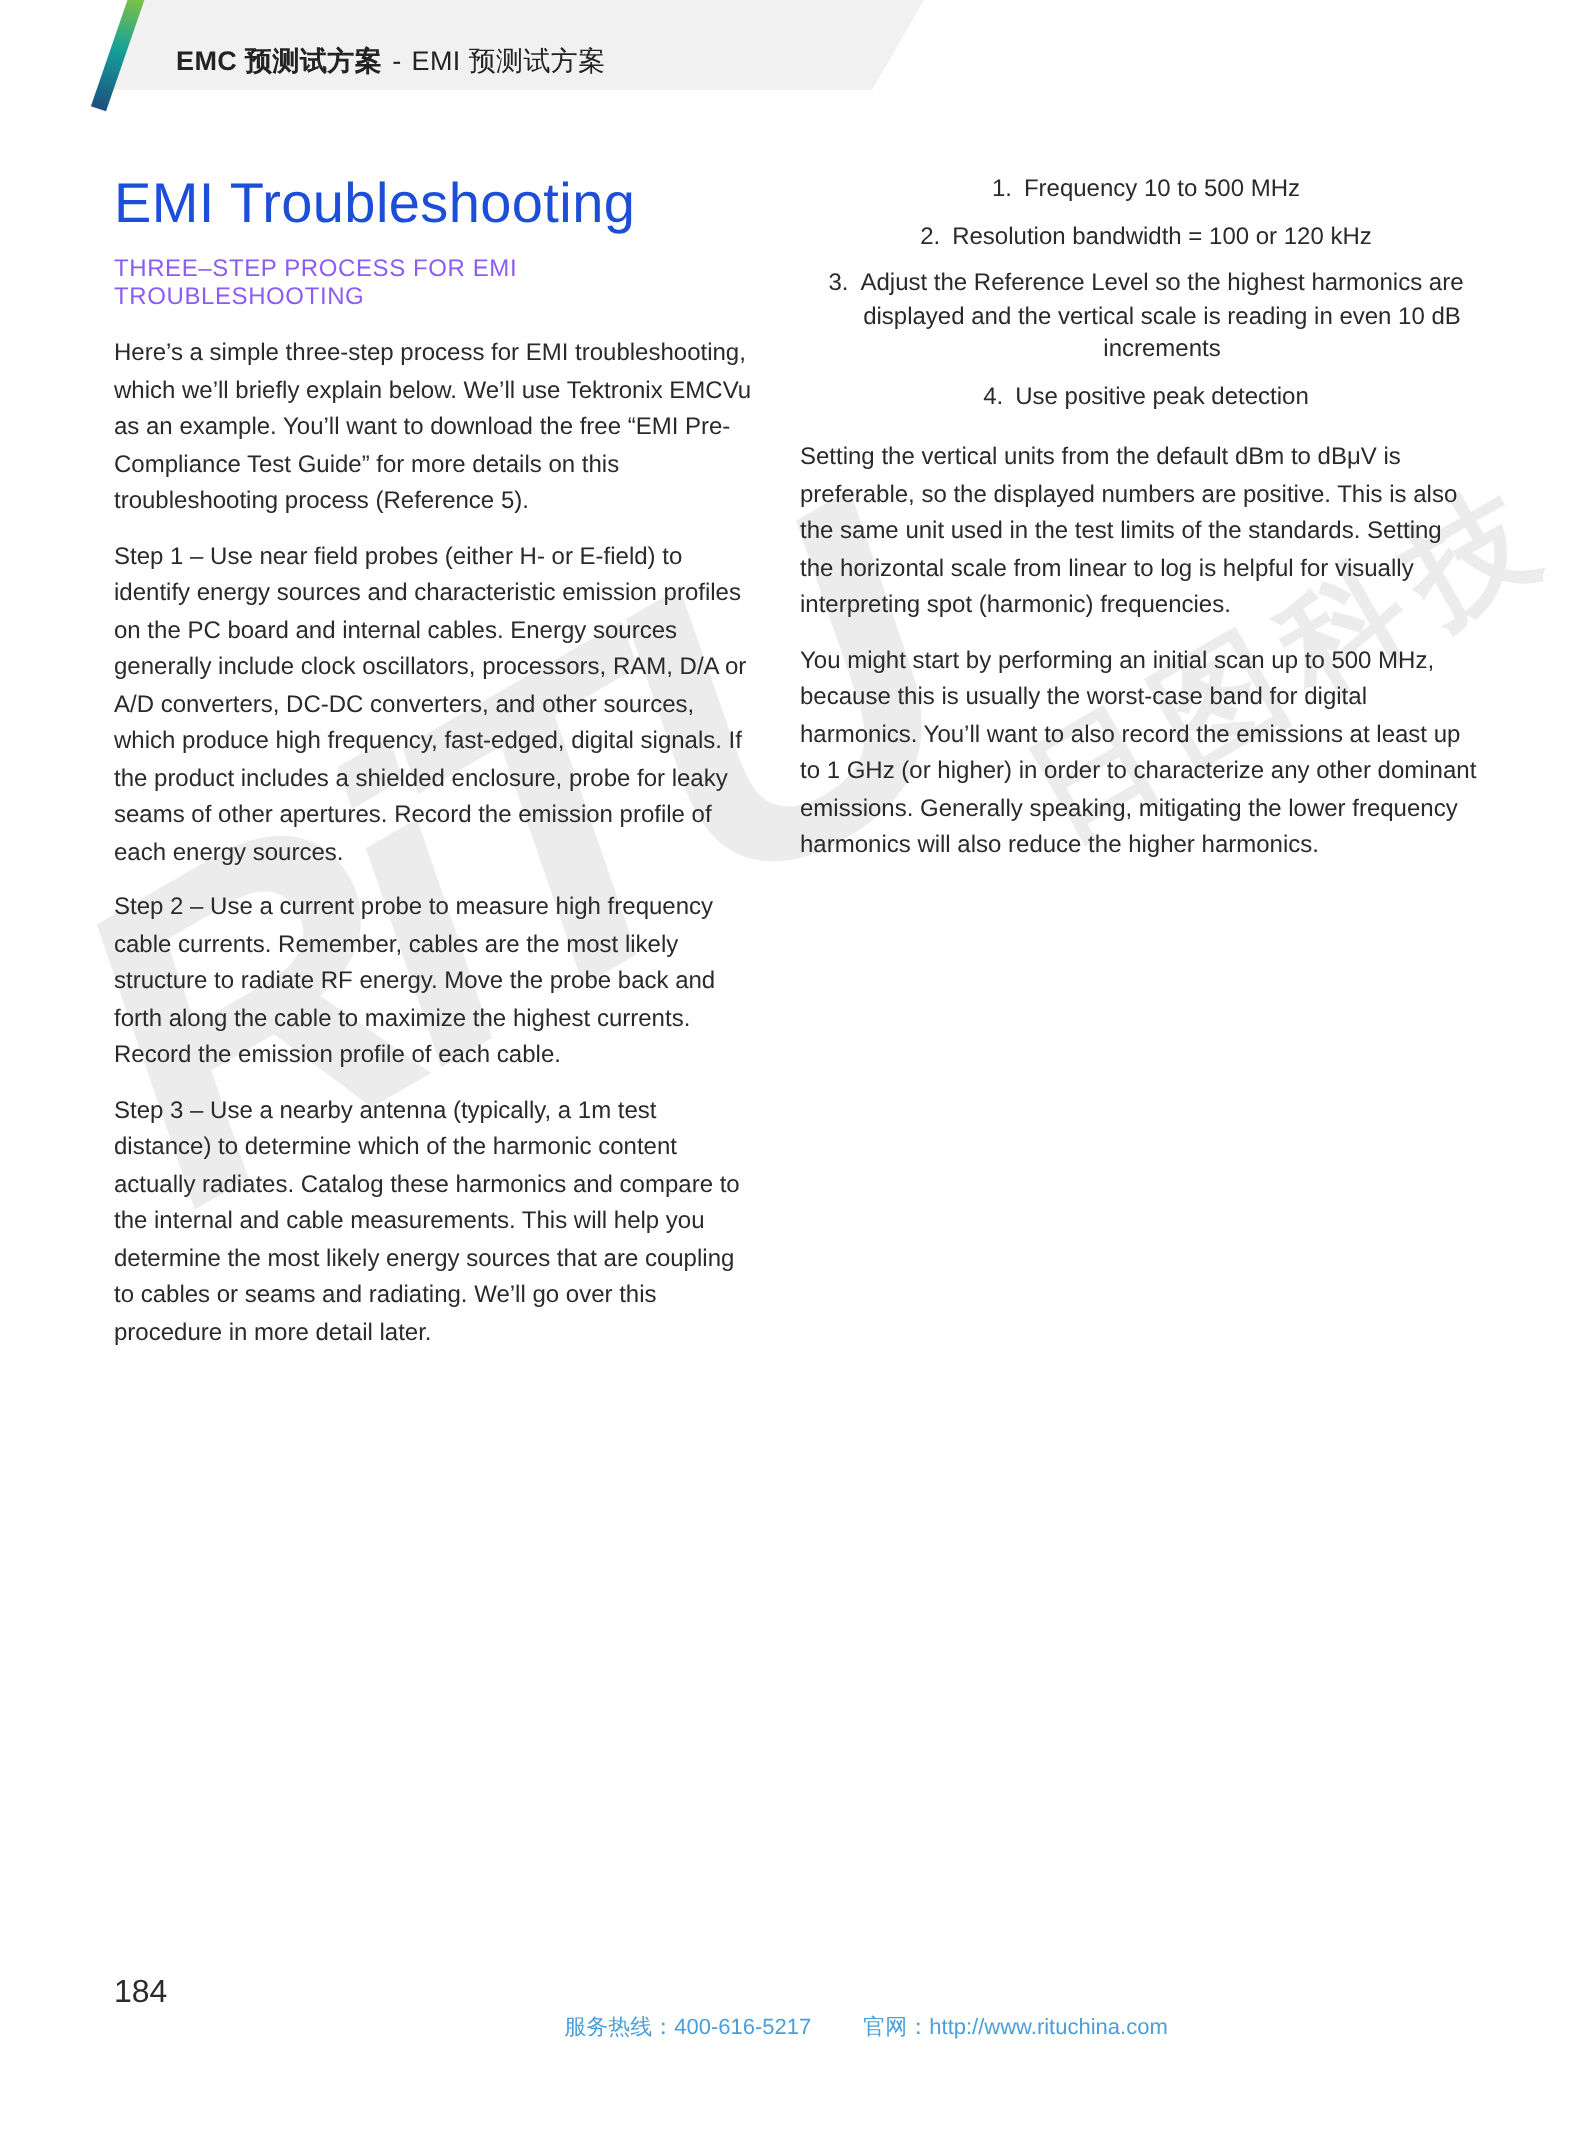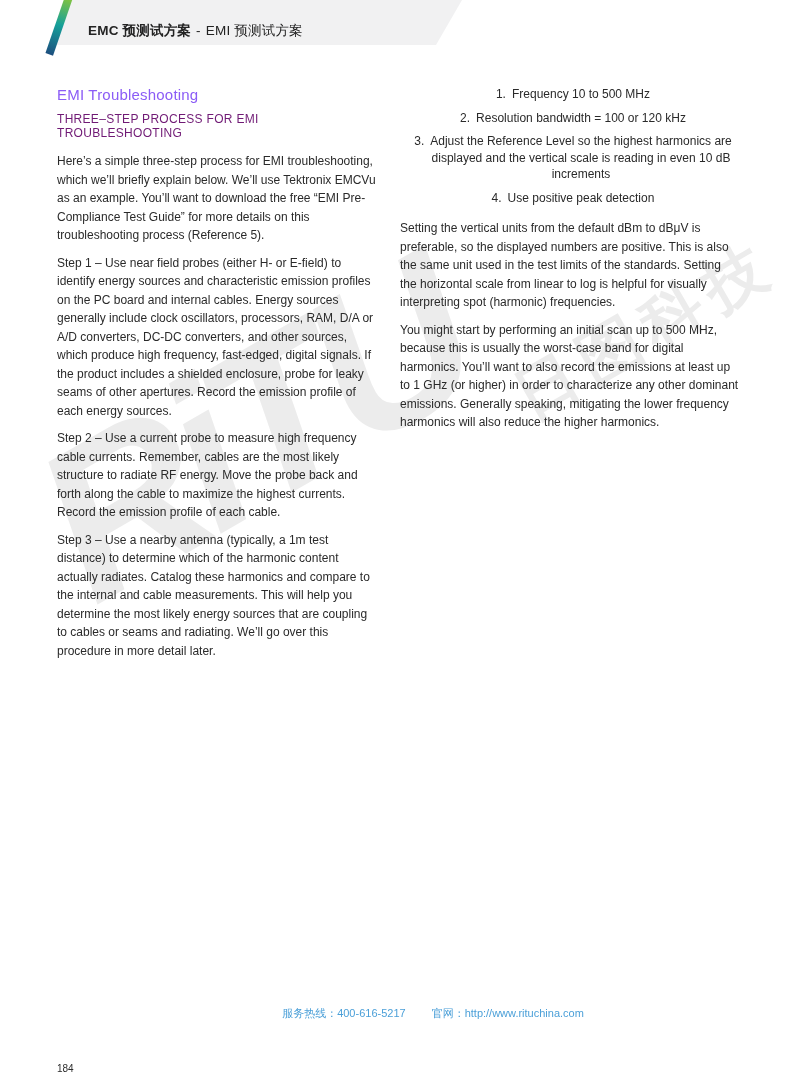--- a/index.html
+++ b/index.html
@@ -79,30 +79,30 @@
     white-space:nowrap;
     user-select:none;
   }
 
   
   .col{position:absolute;top:86px;z-index:1;}
   .col-left{left:57px;width:320px;}
   .col-right{left:400px;width:340px;}
 
   .article-title{
-    font-size:15px;
+    font-size:28px;
     font-weight:400;
-    color:#8b5cf6;
+    color:#1d4ed8;
     letter-spacing:0.2px;
     margin-bottom:9px;
   }
   .article-subtitle{
     font-size:12px;
     font-weight:400;
-    color:#701a75;
+    color:#8b5cf6;
     letter-spacing:0.3px;
     margin-bottom:12px;
   }
   .body-p{
     font-size:12px;
     line-height:18.5px;
     color:#2a2a2a;
     margin-bottom:9px;
   }
   .col-right .intro{margin-bottom:8px;}
@@ -123,22 +123,22 @@
   }
   ol.setup-list li .num{
     display:inline-block;
     width:22px;
     text-indent:0;
   }
 
   
   .footer-page-number{
     position:absolute;
-    left:57px;top:1063px;
-    font-size:10px;color:#2b2b2b;
+    left:57px;top:988px;
+    font-size:16px;color:#2b2b2b;
     z-index:1;
   }
   .footer-contact{
     position:absolute;
     left:433px;top:1006px;
     transform:translateX(-50%);
     font-size:11px;
     color:var(--footer-blue);
     white-space:nowrap;
     z-index:1;

